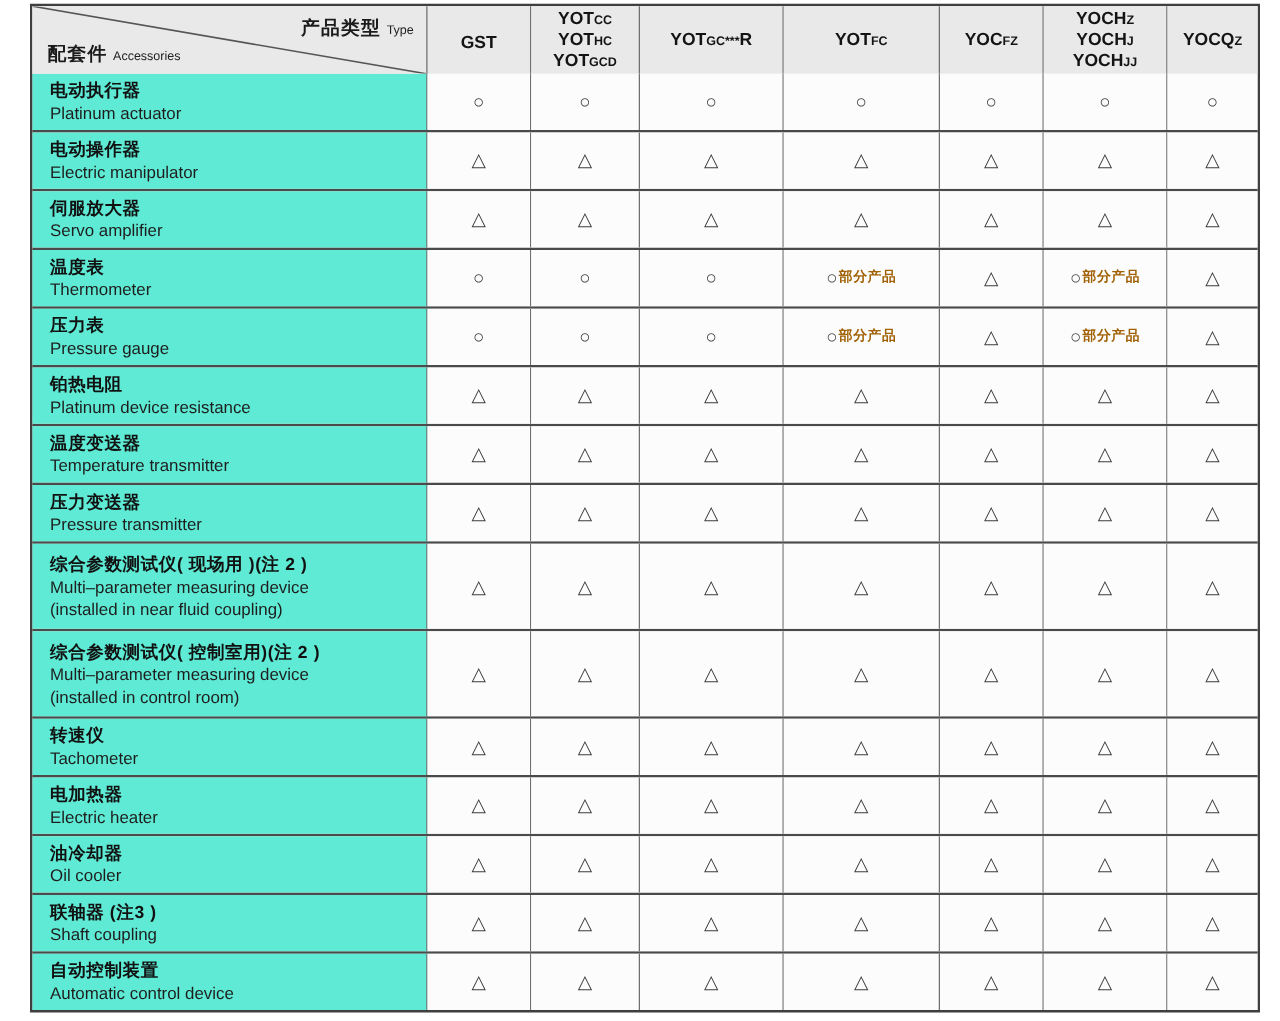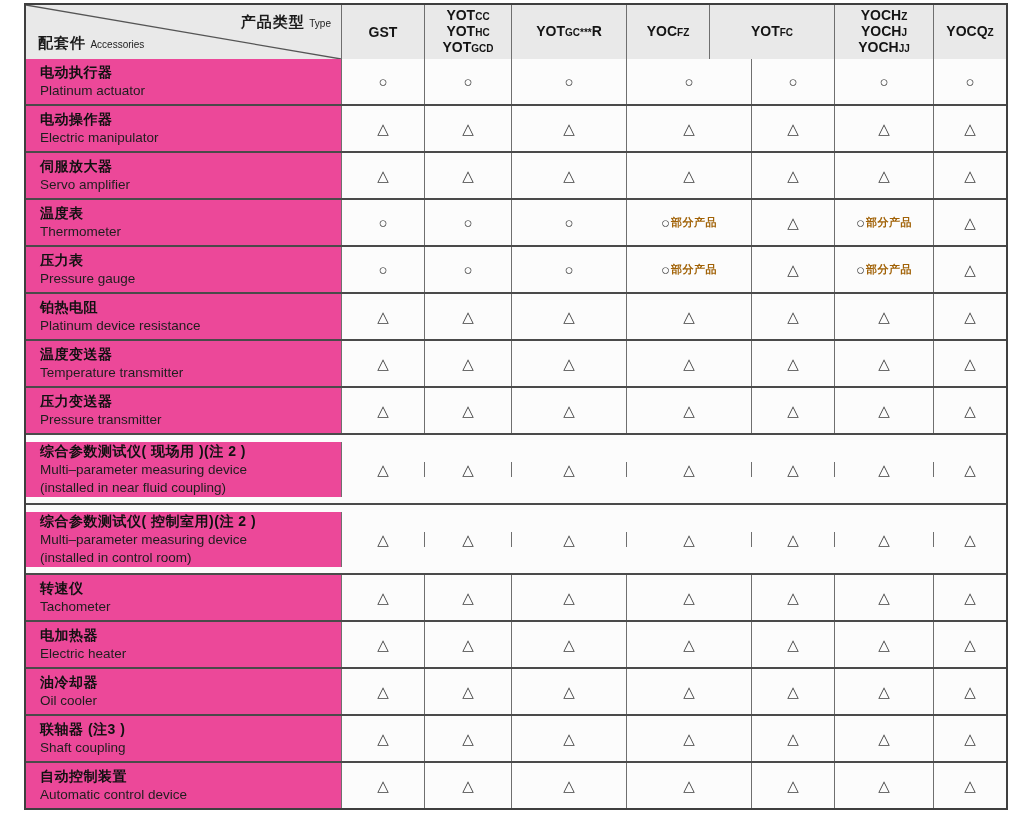--- a/index.html
+++ b/index.html
@@ -47,24 +47,24 @@
     position:absolute;left:12px;bottom:6px;white-space:nowrap;
   }
   .zh-b{font-weight:bold;font-size:15px;letter-spacing:1px;}
   .en-r{font-size:10px;color:#222;}
   .head{font-weight:bold;font-size:14px;line-height:15px;text-align:center;color:#141414;}
   .head .sub{font-size:10px;font-weight:bold;letter-spacing:0;}
   .hline{white-space:nowrap;}
 
   
   .r-std{height:45px;}
-  .r-tall{height:68px;align-items:center;}
+  .r-tall{height:68px;}
   .label{
     align-items:flex-start;justify-content:center;
-    padding-left:14px;background:#ec4899;
+    padding-left:14px;background:#5eead4;
   }
   .label .zh{font-weight:bold;font-size:14px;line-height:19px;letter-spacing:0.5px;color:#111;}
   .label .en{font-size:13.5px;line-height:18px;color:#1e1e1e;}
   .sym{font-size:15px;color:#3c3c3c;background:#fcfcfc;line-height:1;}
   .sym .circ{font-size:15px;color:#4a4a4a;}
   .sym .note{font-weight:bold;font-size:11px;color:#a16207;letter-spacing:0.5px;}
   .partial{flex-direction:row;gap:1px;}
 </style>
 </head>
 <body>
@@ -91,25 +91,25 @@
         <div class="hline"><span>GWT</span></div>
       </div>
       <div class="cell head col2">
         <div class="hline"><span>YOT</span><span class="sub">CC</span></div>
         <div class="hline"><span>YOT</span><span class="sub">HC</span></div>
         <div class="hline"><span>YOT</span><span class="sub">GCD</span></div>
       </div>
       <div class="cell head col3">
         <div class="hline"><span>YOT</span><span class="sub">GC</span><span class="sub">***</span><span>R</span></div>
       </div>
+      <div class="cell head col4">
+        <div class="hline"><span>YOT</span><span class="sub">FC</span></div>
+      </div>
       <div class="cell head col5">
         <div class="hline"><span>YOC</span><span class="sub">FZ</span></div>
-      </div>
-      <div class="cell head col4">
-        <div class="hline"><span>YOT</span><span class="sub">FC</span></div>
       </div>
       <div class="cell head col6">
         <div class="hline"><span>YOCH</span><span class="sub">Z</span></div>
         <div class="hline"><span>YOCH</span><span class="sub">J</span></div>
         <div class="hline"><span>YOCH</span><span class="sub">JJ</span></div>
       </div>
       <div class="cell head col7">
         <div class="hline"><span>YOCQ</span><span class="sub">Z</span></div>
       </div>
     </div>

